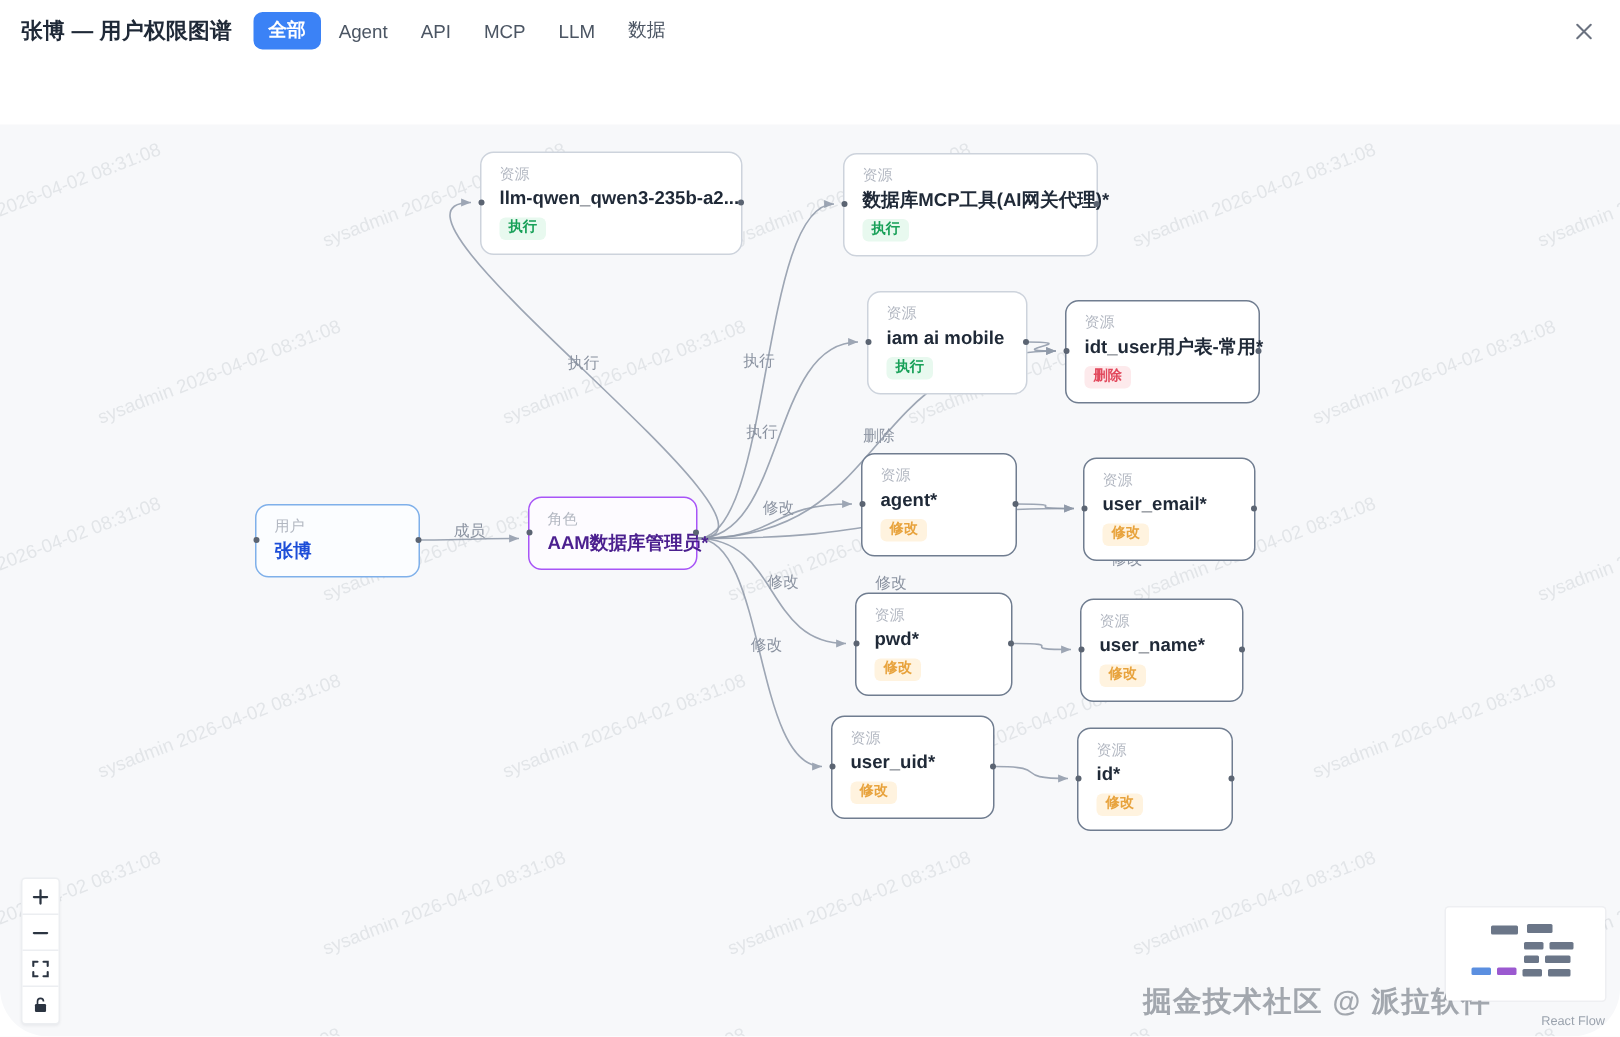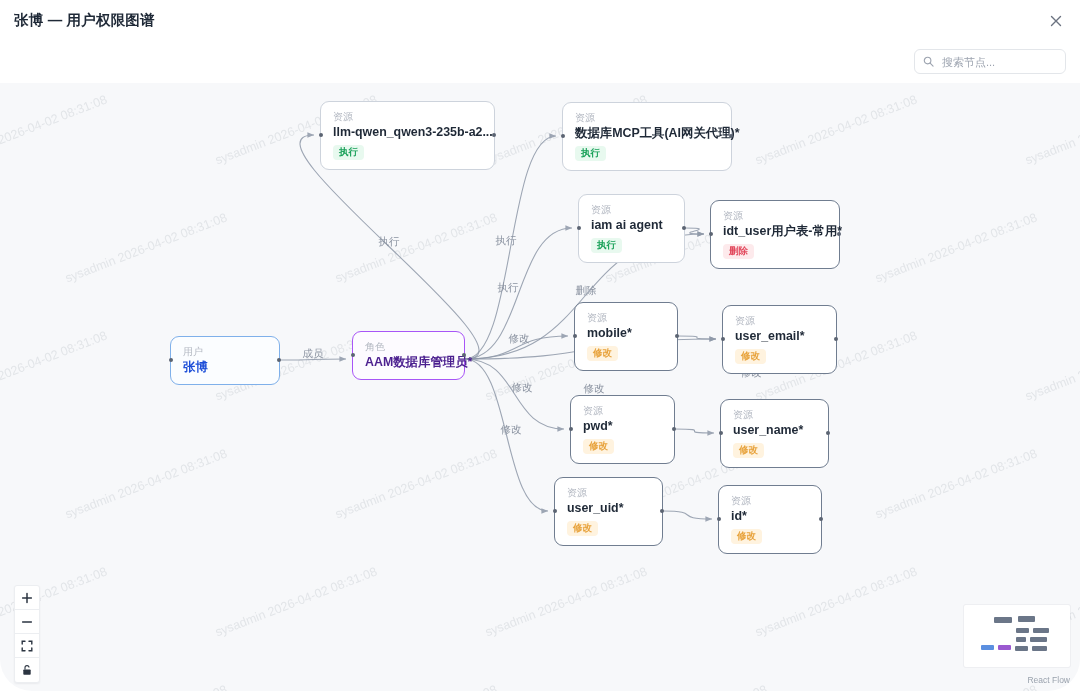--- a/index.html
+++ b/index.html
@@ -190,35 +190,36 @@
     letter-spacing: 1px;
   }
 </style>
 </head>
 <body>
 
 <div id="app">
 
   <div class="header">
     <div class="page-title">张博 — 用户权限图谱</div>
+    <div class="tabs" id="tabs">
+        <div class="tab active">全部</div>
+        <div class="tab">Agent</div>
+        <div class="tab">API</div>
+        <div class="tab">MCP</div>
+        <div class="tab">LLM</div>
+        <div class="tab">数据</div>
+      </div>
     <div class="close-btn">
       <svg width="20" height="20" viewBox="0 0 20 20" fill="none" stroke="currentColor" stroke-width="1.4" stroke-linecap="round">
         <path d="M5.5 5.5 L14.5 14.5 M14.5 5.5 L5.5 14.5"></path>
       </svg>
     </div>
   </div>
 
 
-  <div class="search-wrap">
-    <svg width="11" height="11" viewBox="0 0 12 12" fill="none" stroke="currentColor" stroke-width="1.2">
-      <circle cx="5" cy="5" r="3.6"></circle>
-        <path d="M7.8 7.8 L11 11" stroke-linecap="round"></path>
-    </svg>
-    <input class="search-input" value="" placeholder="搜索节点..." style="">
-  </div>
 
   <div class="canvas">
     <div class="canvas-inner" id="canvas-inner">
       <div class="watermarks" id="watermarks">
           <div class="wm" style="left: -60px; top: 40px;">sysadmin 2026-04-02 08:31:08</div>
           <div class="wm" style="left: 210px; top: 40px;">sysadmin 2026-04-02 08:31:08</div>
           <div class="wm" style="left: 480px; top: 40px;">sysadmin 2026-04-02 08:31:08</div>
           <div class="wm" style="left: 750px; top: 40px;">sysadmin 2026-04-02 08:31:08</div>
           <div class="wm" style="left: 1020px; top: 40px;">sysadmin 2026-04-02 08:31:08</div>
           <div class="wm" style="left: 60px; top: 158px;">sysadmin 2026-04-02 08:31:08</div>
@@ -300,35 +301,35 @@
           </div>
           <div class="node res-exec" style="left: 562px; top: 19px; width: 170px; min-height: 62px;">
             <div class="kind">资源</div>
             <div class="label">数据库MCP工具(AI网关代理)*</div>
             <div class="badge exec">执行</div>
             <div class="port l"></div>
             <div class="port r"></div>
           </div>
           <div class="node res-exec" style="left: 578px; top: 111px; width: 107px; min-height: 62px;">
             <div class="kind">资源</div>
-            <div class="label">iam ai agent</div>
+            <div class="label">iam ai mobile</div>
             <div class="badge exec">执行</div>
             <div class="port l"></div>
             <div class="port r"></div>
           </div>
           <div class="node res" style="left: 710px; top: 117px; width: 130px; min-height: 62px;">
             <div class="kind">资源</div>
             <div class="label">idt_user用户表-常用*</div>
             <div class="badge delete">删除</div>
             <div class="port l"></div>
             <div class="port r"></div>
           </div>
           <div class="node res" style="left: 574px; top: 219px; width: 104px; min-height: 62px;">
             <div class="kind">资源</div>
-            <div class="label">mobile*</div>
+            <div class="label">agent*</div>
             <div class="badge modify">修改</div>
             <div class="port l"></div>
             <div class="port r"></div>
           </div>
           <div class="node res" style="left: 722px; top: 222px; width: 115px; min-height: 62px;">
             <div class="kind">资源</div>
             <div class="label">user_email*</div>
             <div class="badge modify">修改</div>
             <div class="port l"></div>
             <div class="port r"></div>
@@ -395,14 +396,15 @@
       <div class="mm-node" style="left:69px;top:23px;width:16px;height:5px;"></div>
       <div class="mm-node" style="left:52px;top:32px;width:10px;height:5px;"></div>
       <div class="mm-node" style="left:66px;top:32px;width:17px;height:5px;"></div>
       <div class="mm-node" style="left:51px;top:41px;width:13px;height:5px;"></div>
       <div class="mm-node" style="left:68px;top:41px;width:15px;height:5px;"></div>
       <div class="mm-node blue" style="left:17px;top:40px;width:13px;height:5px;"></div>
       <div class="mm-node purple" style="left:34px;top:40px;width:13px;height:5px;"></div>
     </div>
     <div class="attrib">React Flow</div>
 
+    <div class="wm-big">掘金技术社区 @ 派拉软件</div>
   </div>
 </div>
 
 </body></html>

